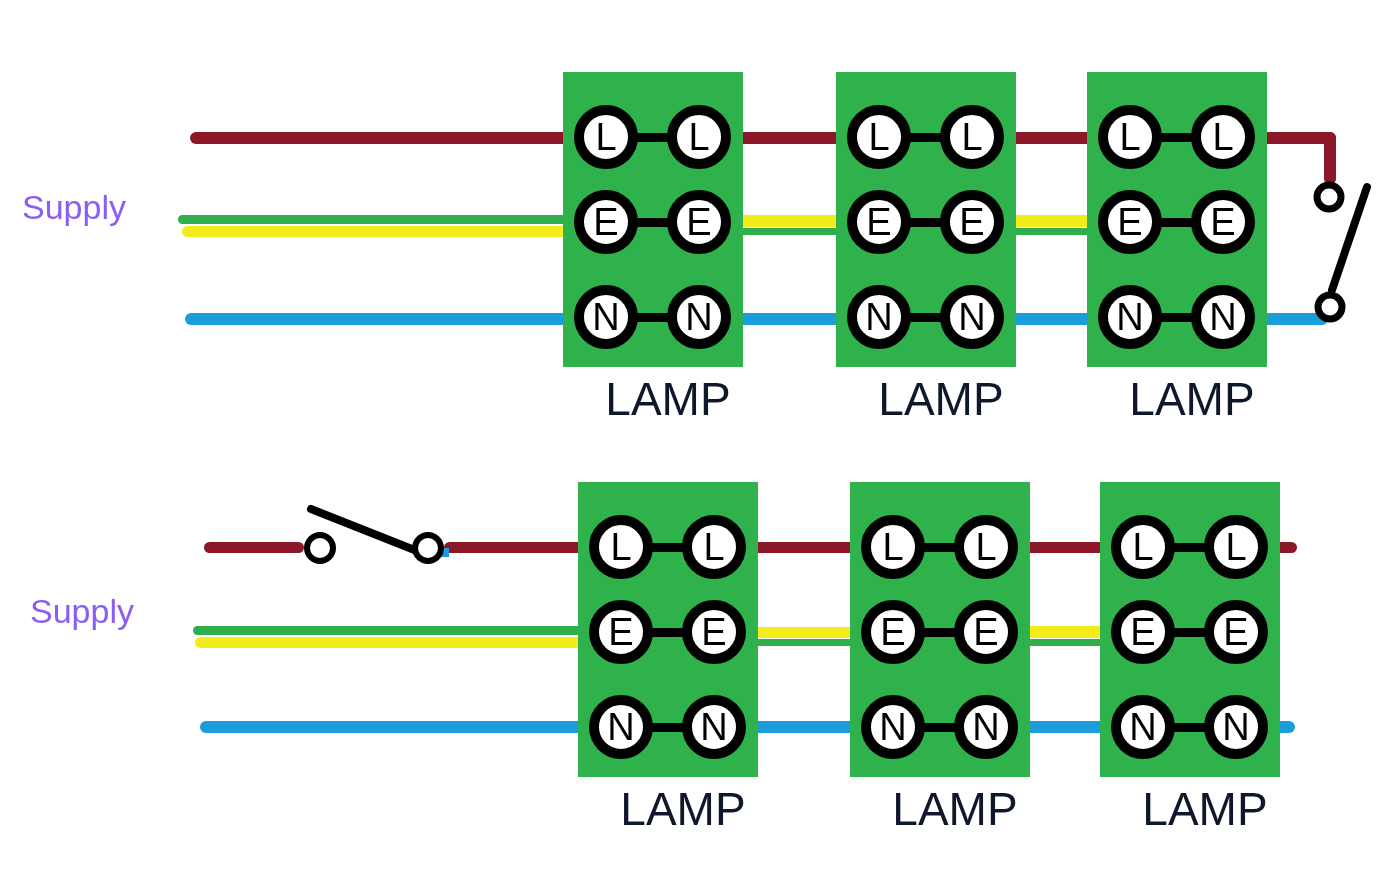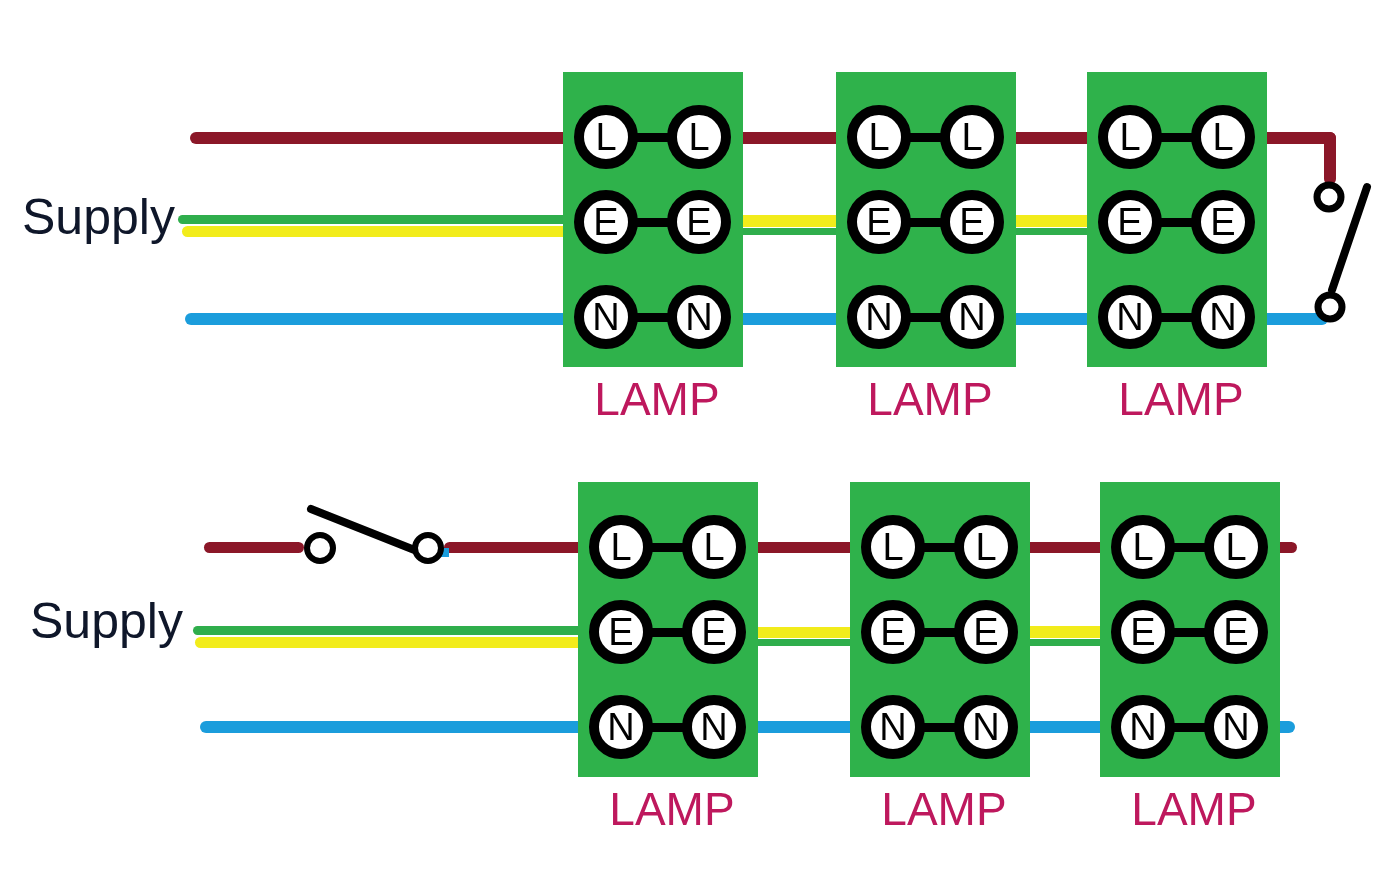--- a/index.html
+++ b/index.html
@@ -6,21 +6,21 @@
   .stage{
     position:relative;
     width:1395px;height:889px;
     background:#ffffff;
     overflow:hidden;
     font-family:"Liberation Sans", sans-serif;
   }
   .diagram{position:absolute;inset:0;}
   .supply-label{
     position:absolute;
-    font-size:50px;color:#0f172a;
+    font-size:34px;color:#8b5cf6;
     z-index:3;white-space:nowrap;
   }
   
   .wire{position:absolute;border-radius:6px;z-index:1;}
   .live{background:var(--live,#8B1728);}
   .neutral{background:var(--neutral,#1B9DDC);}
   .egreen{background:var(--earth-green,#2FAE4C);}
   .eyellow{background:var(--earth-yellow,#F2EC1B);}
   
   .lamp{position:absolute;width:180px;height:350px;z-index:2;}
@@ -30,22 +30,22 @@
   .term{
     position:absolute;width:44px;height:44px;
     border:10px solid #000;border-radius:50%;
     background:#fff;color:#000;
     display:flex;align-items:center;justify-content:center;
     font-size:38px;line-height:1;
   }
   .term.cL{left:11px}.term.cR{left:104px}
   .term.r0{top:33px}.term.r1{top:118px}.term.r2{top:213px}
   .lamp-label{
-    position:absolute;left:4px;top:300px;width:180px;
-    text-align:center;font-size:46px;color:#be185d;
+    position:absolute;left:15px;top:300px;width:180px;
+    text-align:center;font-size:46px;color:#0f172a;
   }
   
   .switch-svg{position:absolute;z-index:5;}
   .sw-contact{fill:#fff;stroke:var(--switch,#000);}
   .sw-lever{stroke:var(--switch,#000);stroke-linecap:round;}
   .sw-dot{fill:var(--neutral,#1B9DDC);}
 </style>
 </head>
 <body>
 

